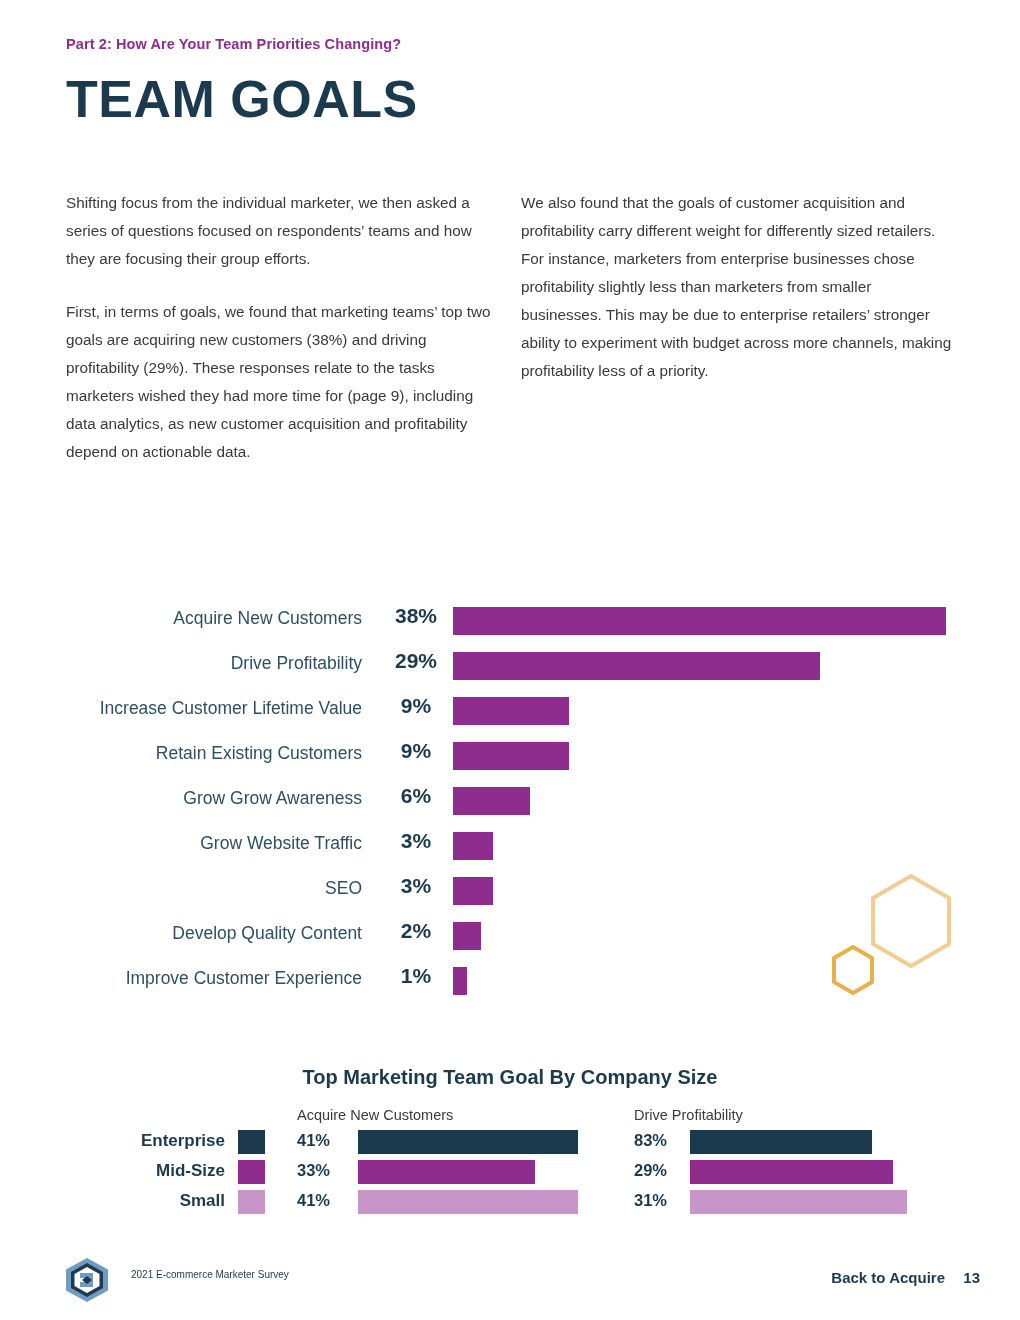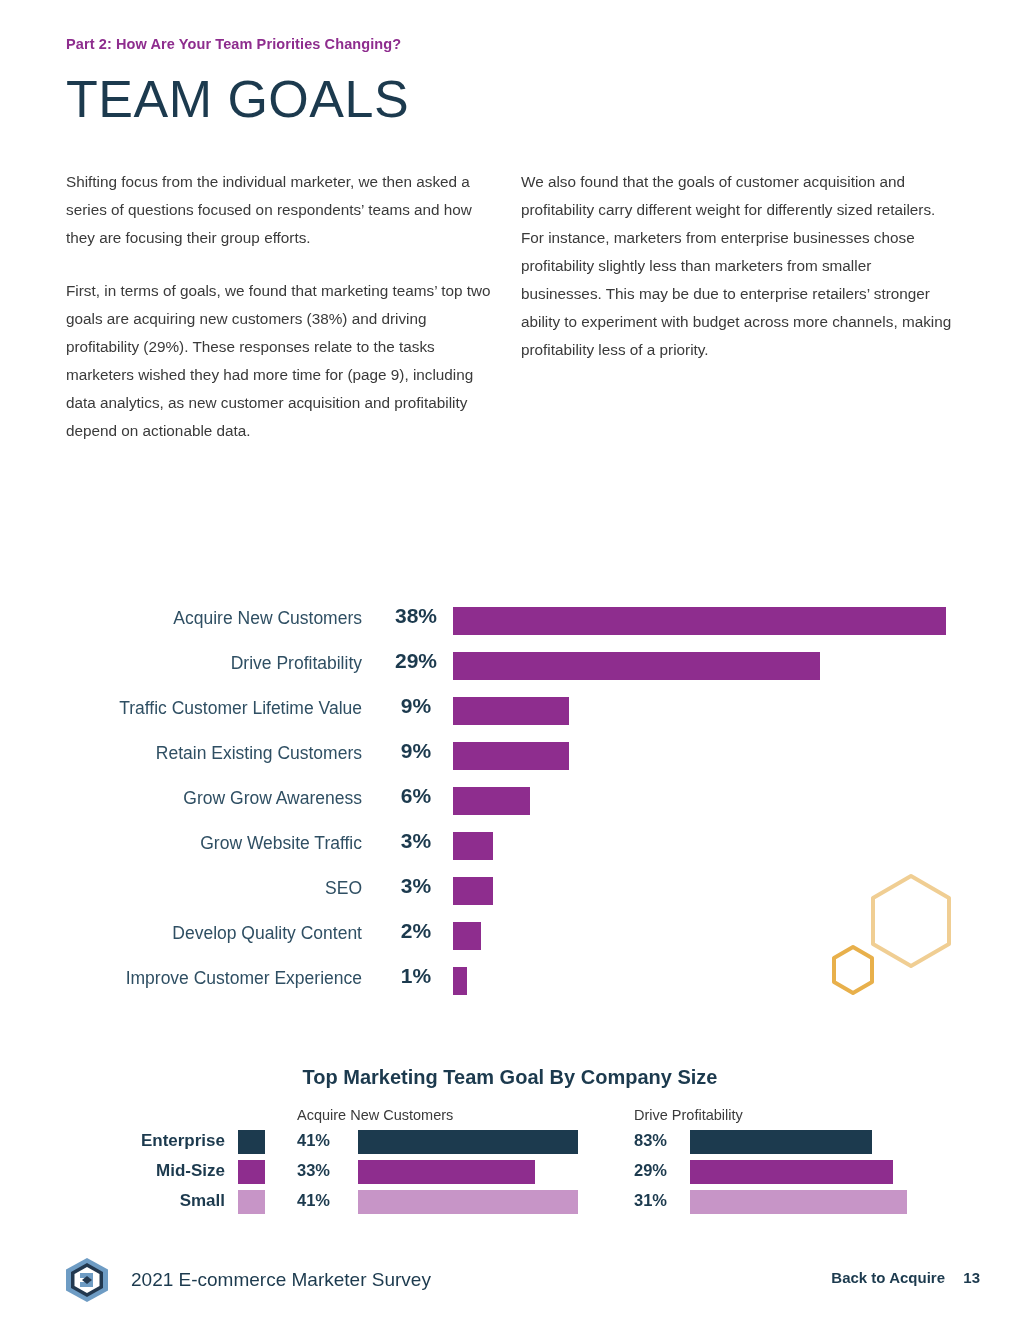--- a/index.html
+++ b/index.html
@@ -29,32 +29,33 @@
     font-weight: bold;
     color: #8E2D8E;
     letter-spacing: 0.1px;
   }
 
   .page-title {
     position: absolute;
     left: 66px;
     top: 72px;
     font-size: 52px;
-    font-weight: normal;
+    font-weight: bold;
     color: #1C3A4E;
     letter-spacing: 0.5px;
     line-height: 1.05;
   }
 
   
   .col {
     position: absolute;
     font-size: 15.3px;
     line-height: 28px;
     color: #3a3a3a;
+    margin-top: 21px;
   }
   .col.left  { left: 66px;  top: 168px; width: 430px; }
   .col.right { left: 521px; top: 168px; width: 432px; }
   .col p + p { margin-top: 25px; }
 
   
   .chart-title {
     position: absolute;
     left: 110px;
     top: 503px;
@@ -186,21 +187,21 @@
     left: 0;
     top: 1254px;
     width: 1020px;
     height: 50px;
   }
   .logo { position: absolute; left: 62px; top: 2px; }
   .footer-text {
     position: absolute;
     left: 131px;
     top: 15px;
-    font-size: 19px;
+    font-size: 10px;
     color: #1C3A4E;
   }
   .footer-link {
     position: absolute;
     right: 75px;
     top: 15px;
     font-size: 15px;
     color: #1C3A4E;
     font-weight: bold;
   }
@@ -239,21 +240,21 @@
         </div>
     </div>
     <div class="bar-row">
       <div class="bar-label">Drive Profitability</div>
       <div class="bar-value">29%</div>
       <div class="bar-track">
           <div class="bar-fill" style="width:367px"></div>
         </div>
     </div>
     <div class="bar-row">
-      <div class="bar-label">Traffic Customer Lifetime Value</div>
+      <div class="bar-label">Increase Customer Lifetime Value</div>
       <div class="bar-value">9%</div>
       <div class="bar-track">
           <div class="bar-fill" style="width:116px"></div>
         </div>
     </div>
     <div class="bar-row">
       <div class="bar-label">Retain Existing Customers</div>
       <div class="bar-value">9%</div>
       <div class="bar-track">
           <div class="bar-fill" style="width:116px"></div>

